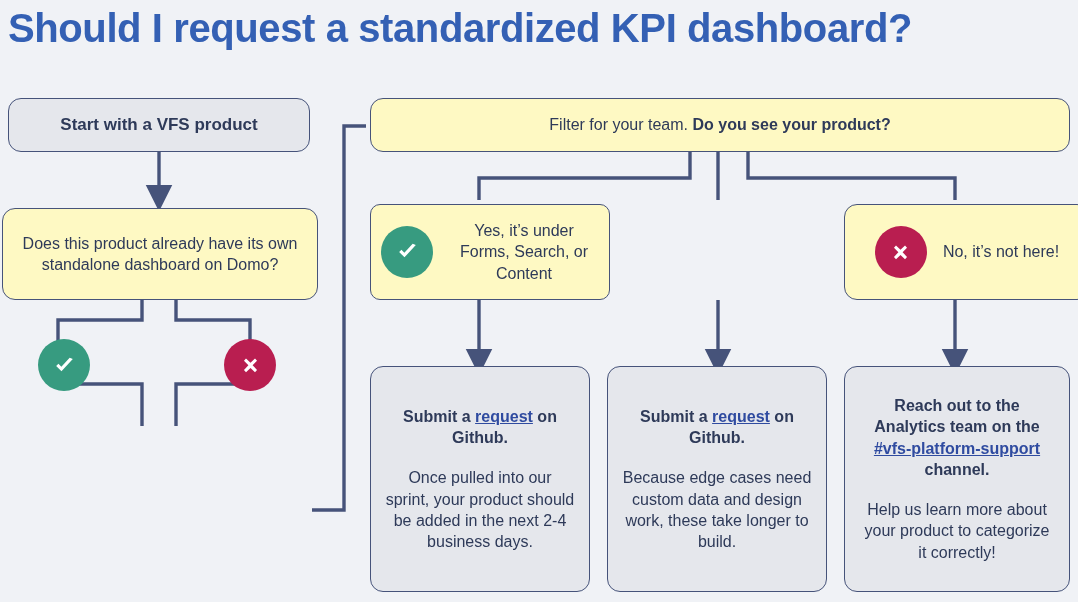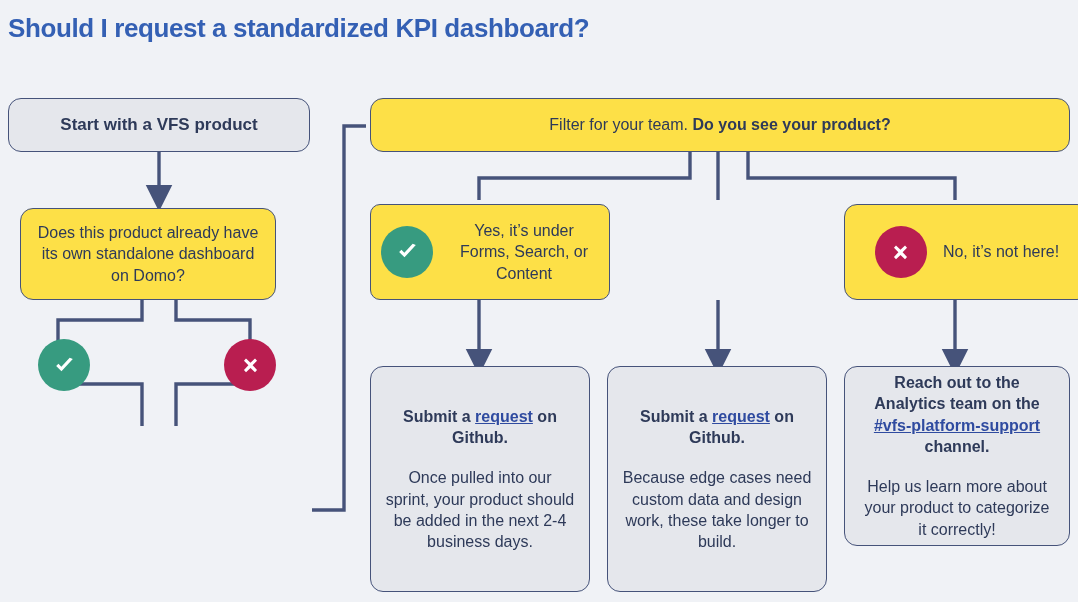--- a/index.html
+++ b/index.html
@@ -34,36 +34,36 @@
     z-index: 1;
     pointer-events: none;
   }
 
   
   .page-title {
     position: absolute;
     left: 8px;
     top: 2px;
     width: 1062px;
-    font-size: 26px;
+    font-size: 40px;
     font-weight: bold;
     letter-spacing: -0.4px;
     color: #3460B4;
     line-height: 52px;
     white-space: nowrap;
     z-index: 4;
   }
 
   
   .node {
     position: absolute;
     box-sizing: border-box;
     border: 1.6px solid #46537A;
     border-radius: 13px;
-    background: #fde047;
+    background: #fef9c3;
     z-index: 3;
     display: flex;
     align-items: center;
     justify-content: center;
     text-align: center;
     line-height: 1.33;
   }
   .node.filled { background: #E5E7EC; }
   .node.pad { padding: 10px 14px; justify-content: center; }
 
@@ -118,32 +118,32 @@
   }
   .opt-inner .circle { width: 52px; height: 52px; }
   .opt-label {
     font-size: 16px;
     line-height: 1.32;
     text-align: center;
   }
 
   
   #node-start      { left: 8px;   top: 98px;  width: 302px; height: 54px;  }
-  #node-question   { left: 20px;   top: 208px; width: 256px; height: 92px;  }
+  #node-question   { left: 2px;   top: 208px; width: 316px; height: 92px;  }
   #node-eligible   { left: 8px;   top: 428px; width: 302px; height: 163px; }
 
   #node-filter     { left: 370px; top: 98px;  width: 700px; height: 54px;  }
 
   #node-opt-a      { left: 370px; top: 204px; width: 240px; height: 96px; border-radius: 10px;  }
   #node-opt-b      { left: 607px; top: 204px; width: 220px; height: 96px;  }
   #node-opt-c      { left: 844px; top: 204px; width: 246px; height: 96px;  }
 
   #node-out-a      { left: 370px; top: 366px; width: 220px; height: 226px; }
   #node-out-b      { left: 607px; top: 366px; width: 220px; height: 226px; }
-  #node-out-c      { left: 844px; top: 366px; width: 226px; height: 180px; }
+  #node-out-c      { left: 844px; top: 366px; width: 226px; height: 226px; }
 
   #circle-yes { left: 38px;  top: 339px; }
   #circle-no  { left: 224px; top: 339px; }
 </style>
 </head>
 <body>
 
 <div class="canvas">
 
   <svg class="wires" viewBox="0 0 1078 602" width="1078" height="602" aria-hidden="true">

